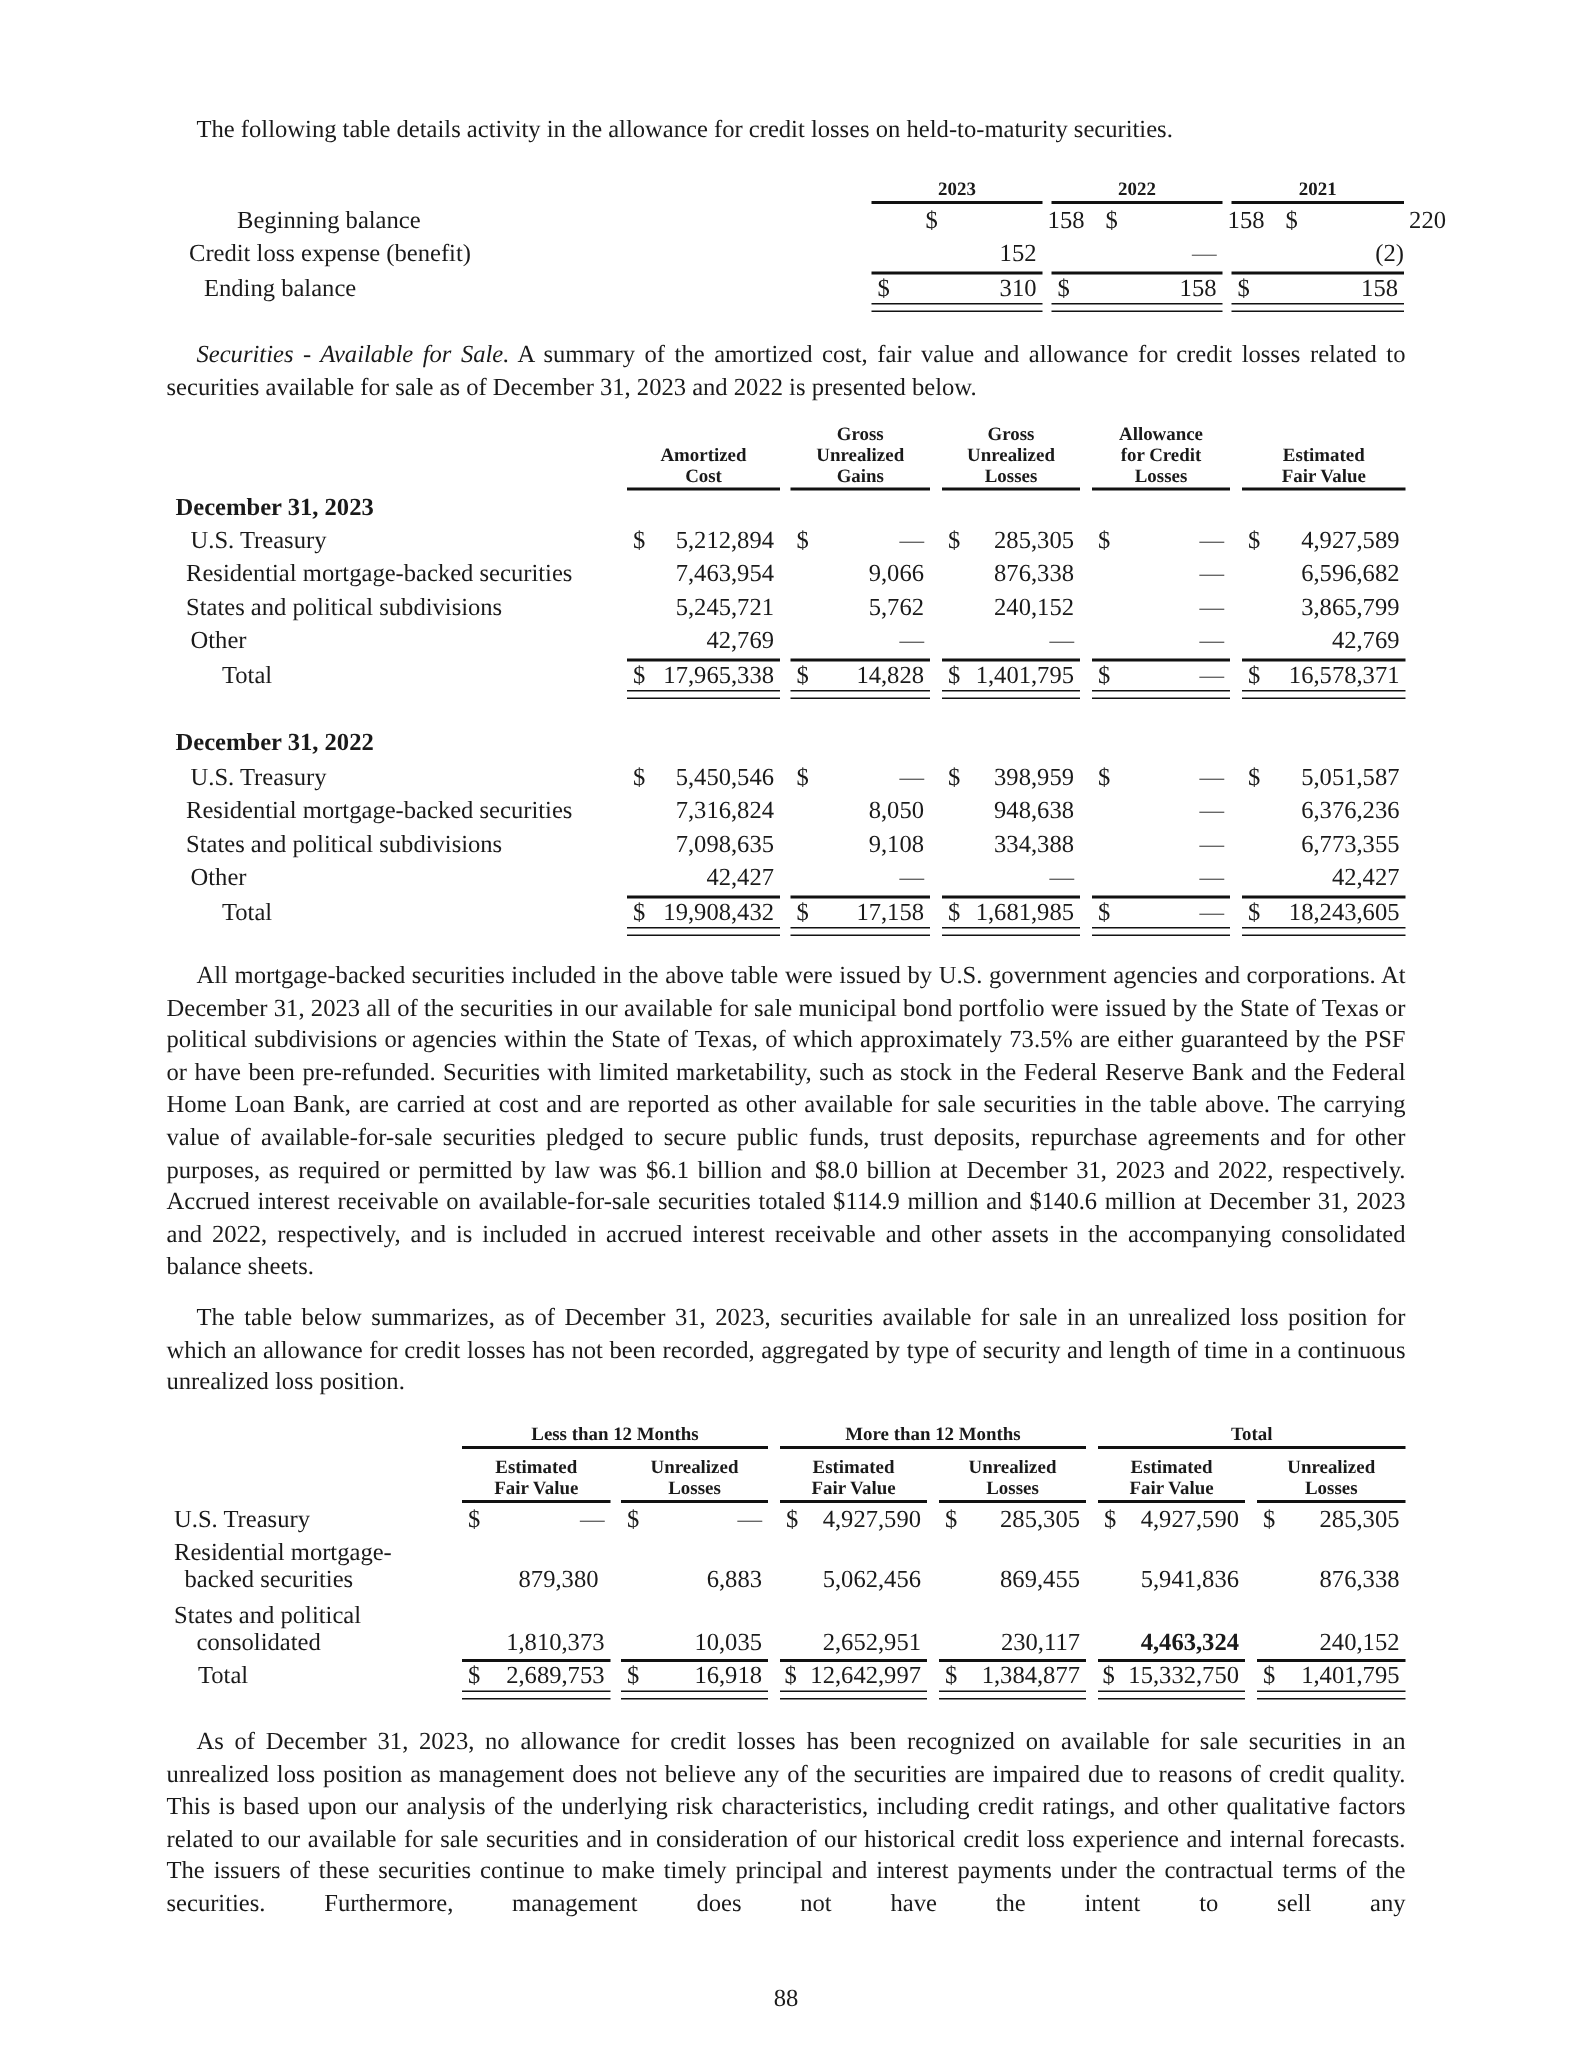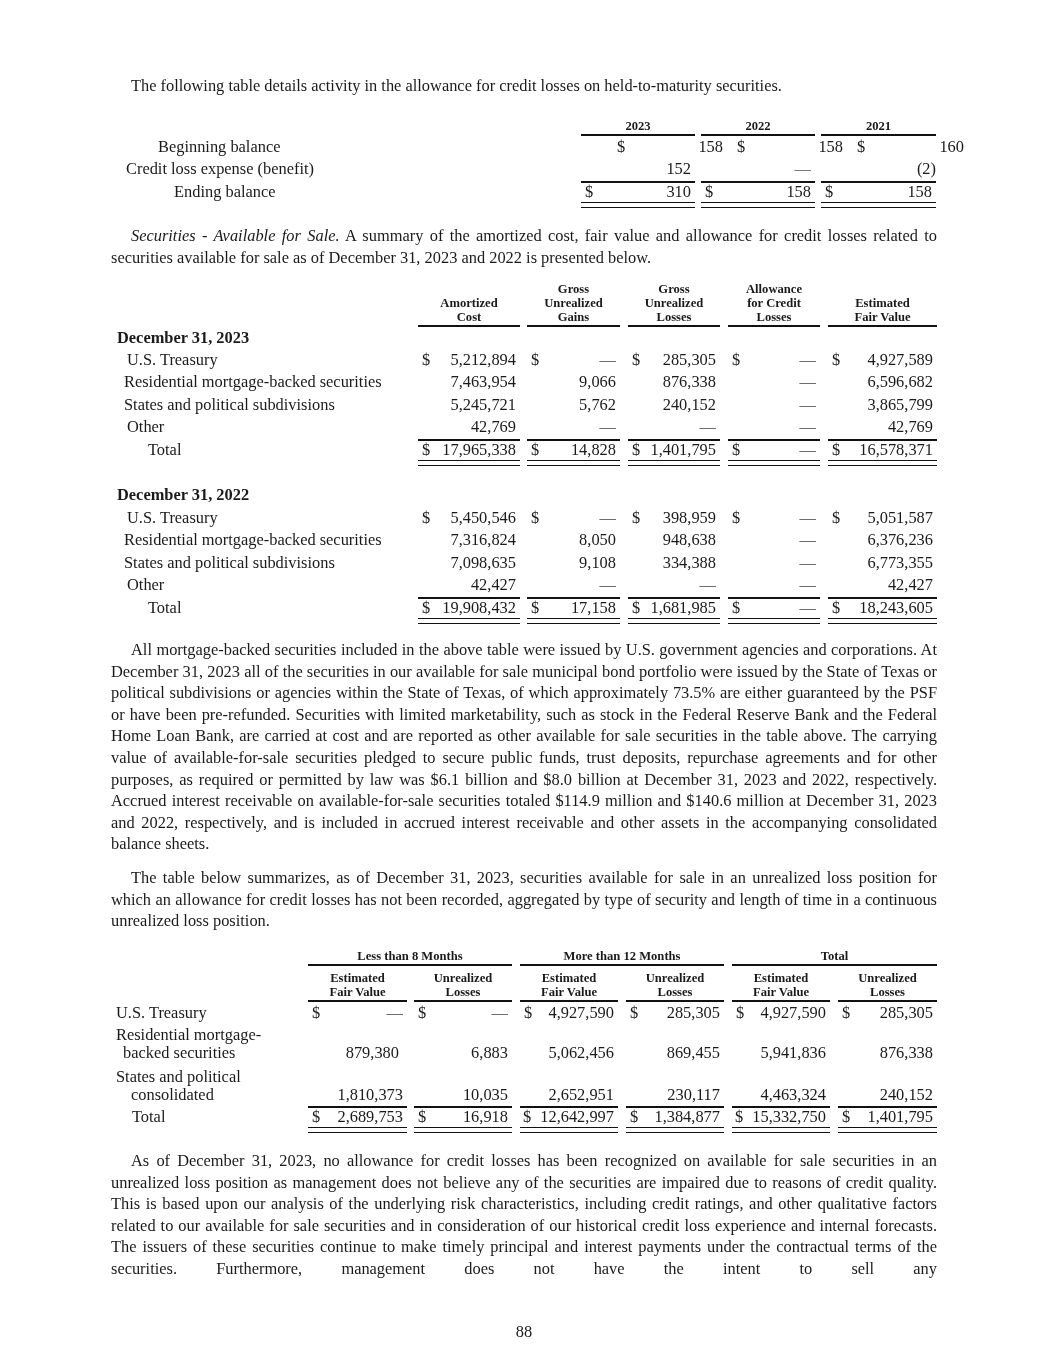--- a/index.html
+++ b/index.html
@@ -49,42 +49,42 @@
     <div class="cell" style="left:581px;width:114px;">
         <span class="dol">$</span>
         <span class="val">158</span>
       </div>
     <div class="cell" style="left:701px;width:114px;">
         <span class="dol">$</span>
         <span class="val">158</span>
       </div>
     <div class="cell" style="left:821px;width:115px;">
         <span class="dol">$</span>
-        <span class="val">160</span>
+        <span class="val">220</span>
       </div>
   </div>
 
   <div class="row" style="top:158px;">
     <span class="lbl" style="left:126px;">Credit loss expense (benefit)</span>
     <div class="cell" style="left:581px;width:114px;">
         <span class="val">152</span>
       </div>
     <div class="cell" style="left:701px;width:114px;">
         <span class="val" style="color:#666;">—</span>
       </div>
     <div class="cell" style="left:821px;width:115px;">
         <span class="val" style="right:0px;">(2)</span>
       </div>
   </div>
   <div class="hline-thin" style="left:581px;width:114px;top:181px;"></div>
   <div class="hline-thin" style="left:701px;width:114px;top:181px;"></div>
   <div class="hline-thin" style="left:821px;width:115px;top:181px;"></div>
 
   <div class="row" style="top:181px;">
-    <span class="lbl" style="left:136px;margin-left:38px;">Ending balance</span>
+    <span class="lbl" style="left:136px;">Ending balance</span>
     <div class="cell" style="left:581px;width:114px;">
         <span class="dol">$</span>
         <span class="val">310</span>
       </div>
     <div class="cell" style="left:701px;width:114px;">
         <span class="dol">$</span>
         <span class="val">158</span>
       </div>
     <div class="cell" style="left:821px;width:115px;">
         <span class="dol">$</span>
@@ -356,21 +356,21 @@
   <div class="dline" style="left:628px;width:92px;top:618px;"></div>
   <div class="dline" style="left:728px;width:92px;top:618px;"></div>
   <div class="dline" style="left:828px;width:109px;top:618px;"></div>
 </div>
 
 <div class="para" style="top:639px;">All mortgage-backed securities included in the above table were issued by U.S. government agencies and corporations. At December 31, 2023 all of the securities in our available for sale municipal bond portfolio were issued by the State of Texas or political subdivisions or agencies within the State of Texas, of which approximately 73.5% are either guaranteed by the PSF or have been pre-refunded. Securities with limited marketability, such as stock in the Federal Reserve Bank and the Federal Home Loan Bank, are carried at cost and are reported as other available for sale securities in the table above. The carrying value of available-for-sale securities pledged to secure public funds, trust deposits, repurchase agreements and for other purposes, as required or permitted by law was $6.1 billion and $8.0 billion at December 31, 2023 and 2022, respectively. Accrued interest receivable on available-for-sale securities totaled $114.9 million and $140.6 million at December 31, 2023 and 2022, respectively, and is included in accrued interest receivable and other assets in the accompanying consolidated balance sheets.</div>
 
 <div class="para" style="top:867px;">The table below summarizes, as of December 31, 2023, securities available for sale in an unrealized loss position for which an allowance for credit losses has not been recorded, aggregated by type of security and length of time in a continuous unrealized loss position.</div>
 
 <div>
-  <div class="hdr" style="left:308px;width:204px;top:949px;">Less than 8 Months</div>
+  <div class="hdr" style="left:308px;width:204px;top:949px;">Less than 12 Months</div>
   <div class="hdr" style="left:520px;width:204px;top:949px;">More than 12 Months</div>
   <div class="hdr" style="left:732px;width:205px;top:949px;">Total</div>
   <div class="hline" style="left:308px;width:204px;top:964px;"></div>
   <div class="hline" style="left:520px;width:204px;top:964px;"></div>
   <div class="hline" style="left:732px;width:205px;top:964px;"></div>
 
   <div class="hdr" style="left:308px;width:99px;top:971px;">
       <div>Estimated</div>
       <div>Fair Value</div>
     </div>
@@ -460,21 +460,21 @@
       </div>
     <div class="cell" style="left:414px;width:98px;text-align:center;">
         <span class="val">10,035</span>
       </div>
     <div class="cell" style="left:520px;width:98px;">
         <span class="val">2,652,951</span>
       </div>
     <div class="cell" style="left:626px;width:98px;">
         <span class="val">230,117</span>
       </div>
-    <div class="cell" style="left:732px;width:98px;">
+    <div class="cell" style="left:732px;width:98px;font-weight:bold;">
         <span class="val">4,463,324</span>
       </div>
     <div class="cell" style="left:838px;width:99px;">
         <span class="val">240,152</span>
       </div>
   </div>
 
   <div class="hline-thin" style="left:308px;width:99px;top:1106px;"></div>
   <div class="hline-thin" style="left:414px;width:98px;top:1106px;"></div>
   <div class="hline-thin" style="left:520px;width:98px;top:1106px;"></div>

